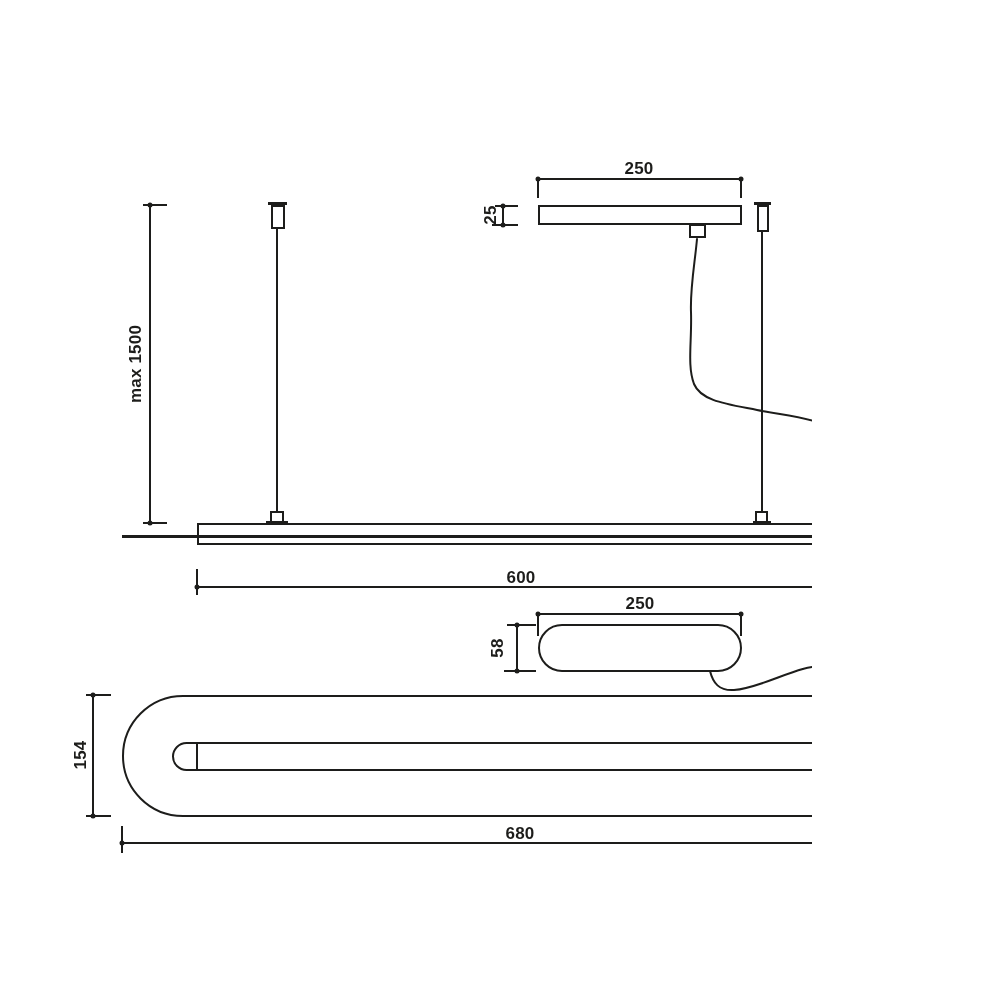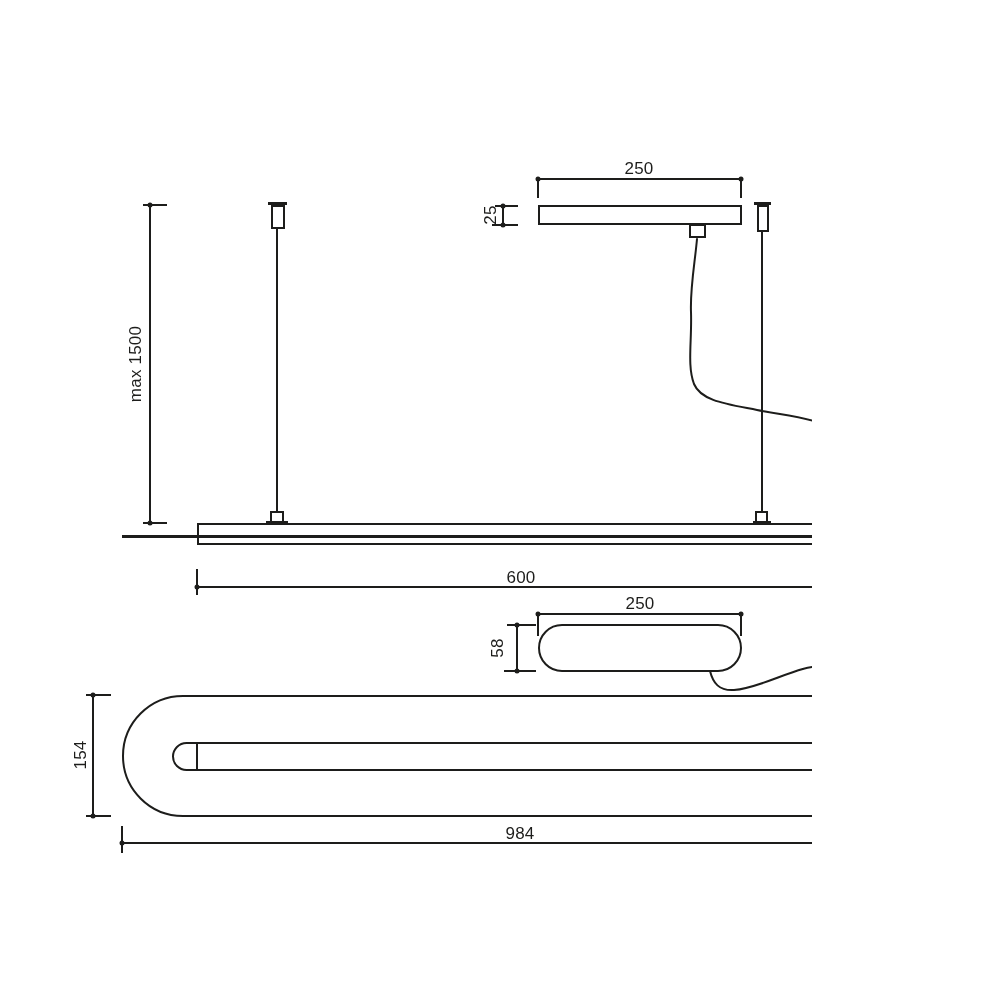--- a/index.html
+++ b/index.html
@@ -1,19 +1,19 @@
 <!DOCTYPE html>
 <html><head>
 <meta charset="utf-8">
 <style>
   :root { --ink: #1d1d1b; }
   html,body { margin:0; padding:0; background:#fff; }
   #canvas {
     position:relative; width:812px; height:1000px; background:#fff;
-    font-family:"Liberation Sans", sans-serif; overflow:hidden;
+    font-family:"Liberation Sans", sans-serif; overflow:hidden;font-weight:bold;
   }
   .line    { position:absolute; background:var(--ink); }
   .thin    { position:absolute; background:var(--ink); }
   .outline { position:absolute; border:2px solid var(--ink); background:#fff; box-sizing:border-box; }
   .dot     { position:absolute; width:5px; height:5px; border-radius:50%; background:var(--ink); transform:translate(-50%,-50%); }
   .dim-label {
     position:absolute; font-size:17px; color:var(--ink); white-space:nowrap;
     transform:translate(-50%,-50%); letter-spacing:0.2px;
   }
   .dim-label.vert { transform:translate(-50%,-50%) rotate(-90deg); }
@@ -109,21 +109,21 @@
     <div class="thin" style="left:86px; top:815px; width:25px; height:1.5px;"></div>
     <div class="dot" style="left:93px; top:695px;"></div>
     <div class="dot" style="left:93px; top:816px;"></div>
     <div class="dim-label vert" style="left:81px; top:755px;">154</div>
 
     <div class="thin" style="left:122px; top:842px; width:797px; height:1.5px;"></div>
     <div class="thin" style="left:121px; top:826px; width:1.5px; height:27px;"></div>
     <div class="thin" style="left:917px; top:826px; width:1.5px; height:27px;"></div>
     <div class="dot" style="left:122px; top:843px;"></div>
     <div class="dot" style="left:918px; top:843px;"></div>
-    <div class="dim-label" style="left:520px; top:834px;">984</div>
+    <div class="dim-label" style="left:520px; top:834px;">680</div>
   </div>
 
   <svg class="cables" width="1000" height="1000" viewBox="0 0 1000 1000">
     <path d="M 697 239
              C 695 262, 690 288, 691 312
              C 692 342, 687 365, 694 384
              C 701 401, 727 404, 757 410
              C 792 417, 829 417, 837 441
              C 843 462, 836 492, 835 511" fill="none" stroke="#1d1d1b" stroke-width="2" stroke-linecap="round"></path>
     <path d="M 710 671

